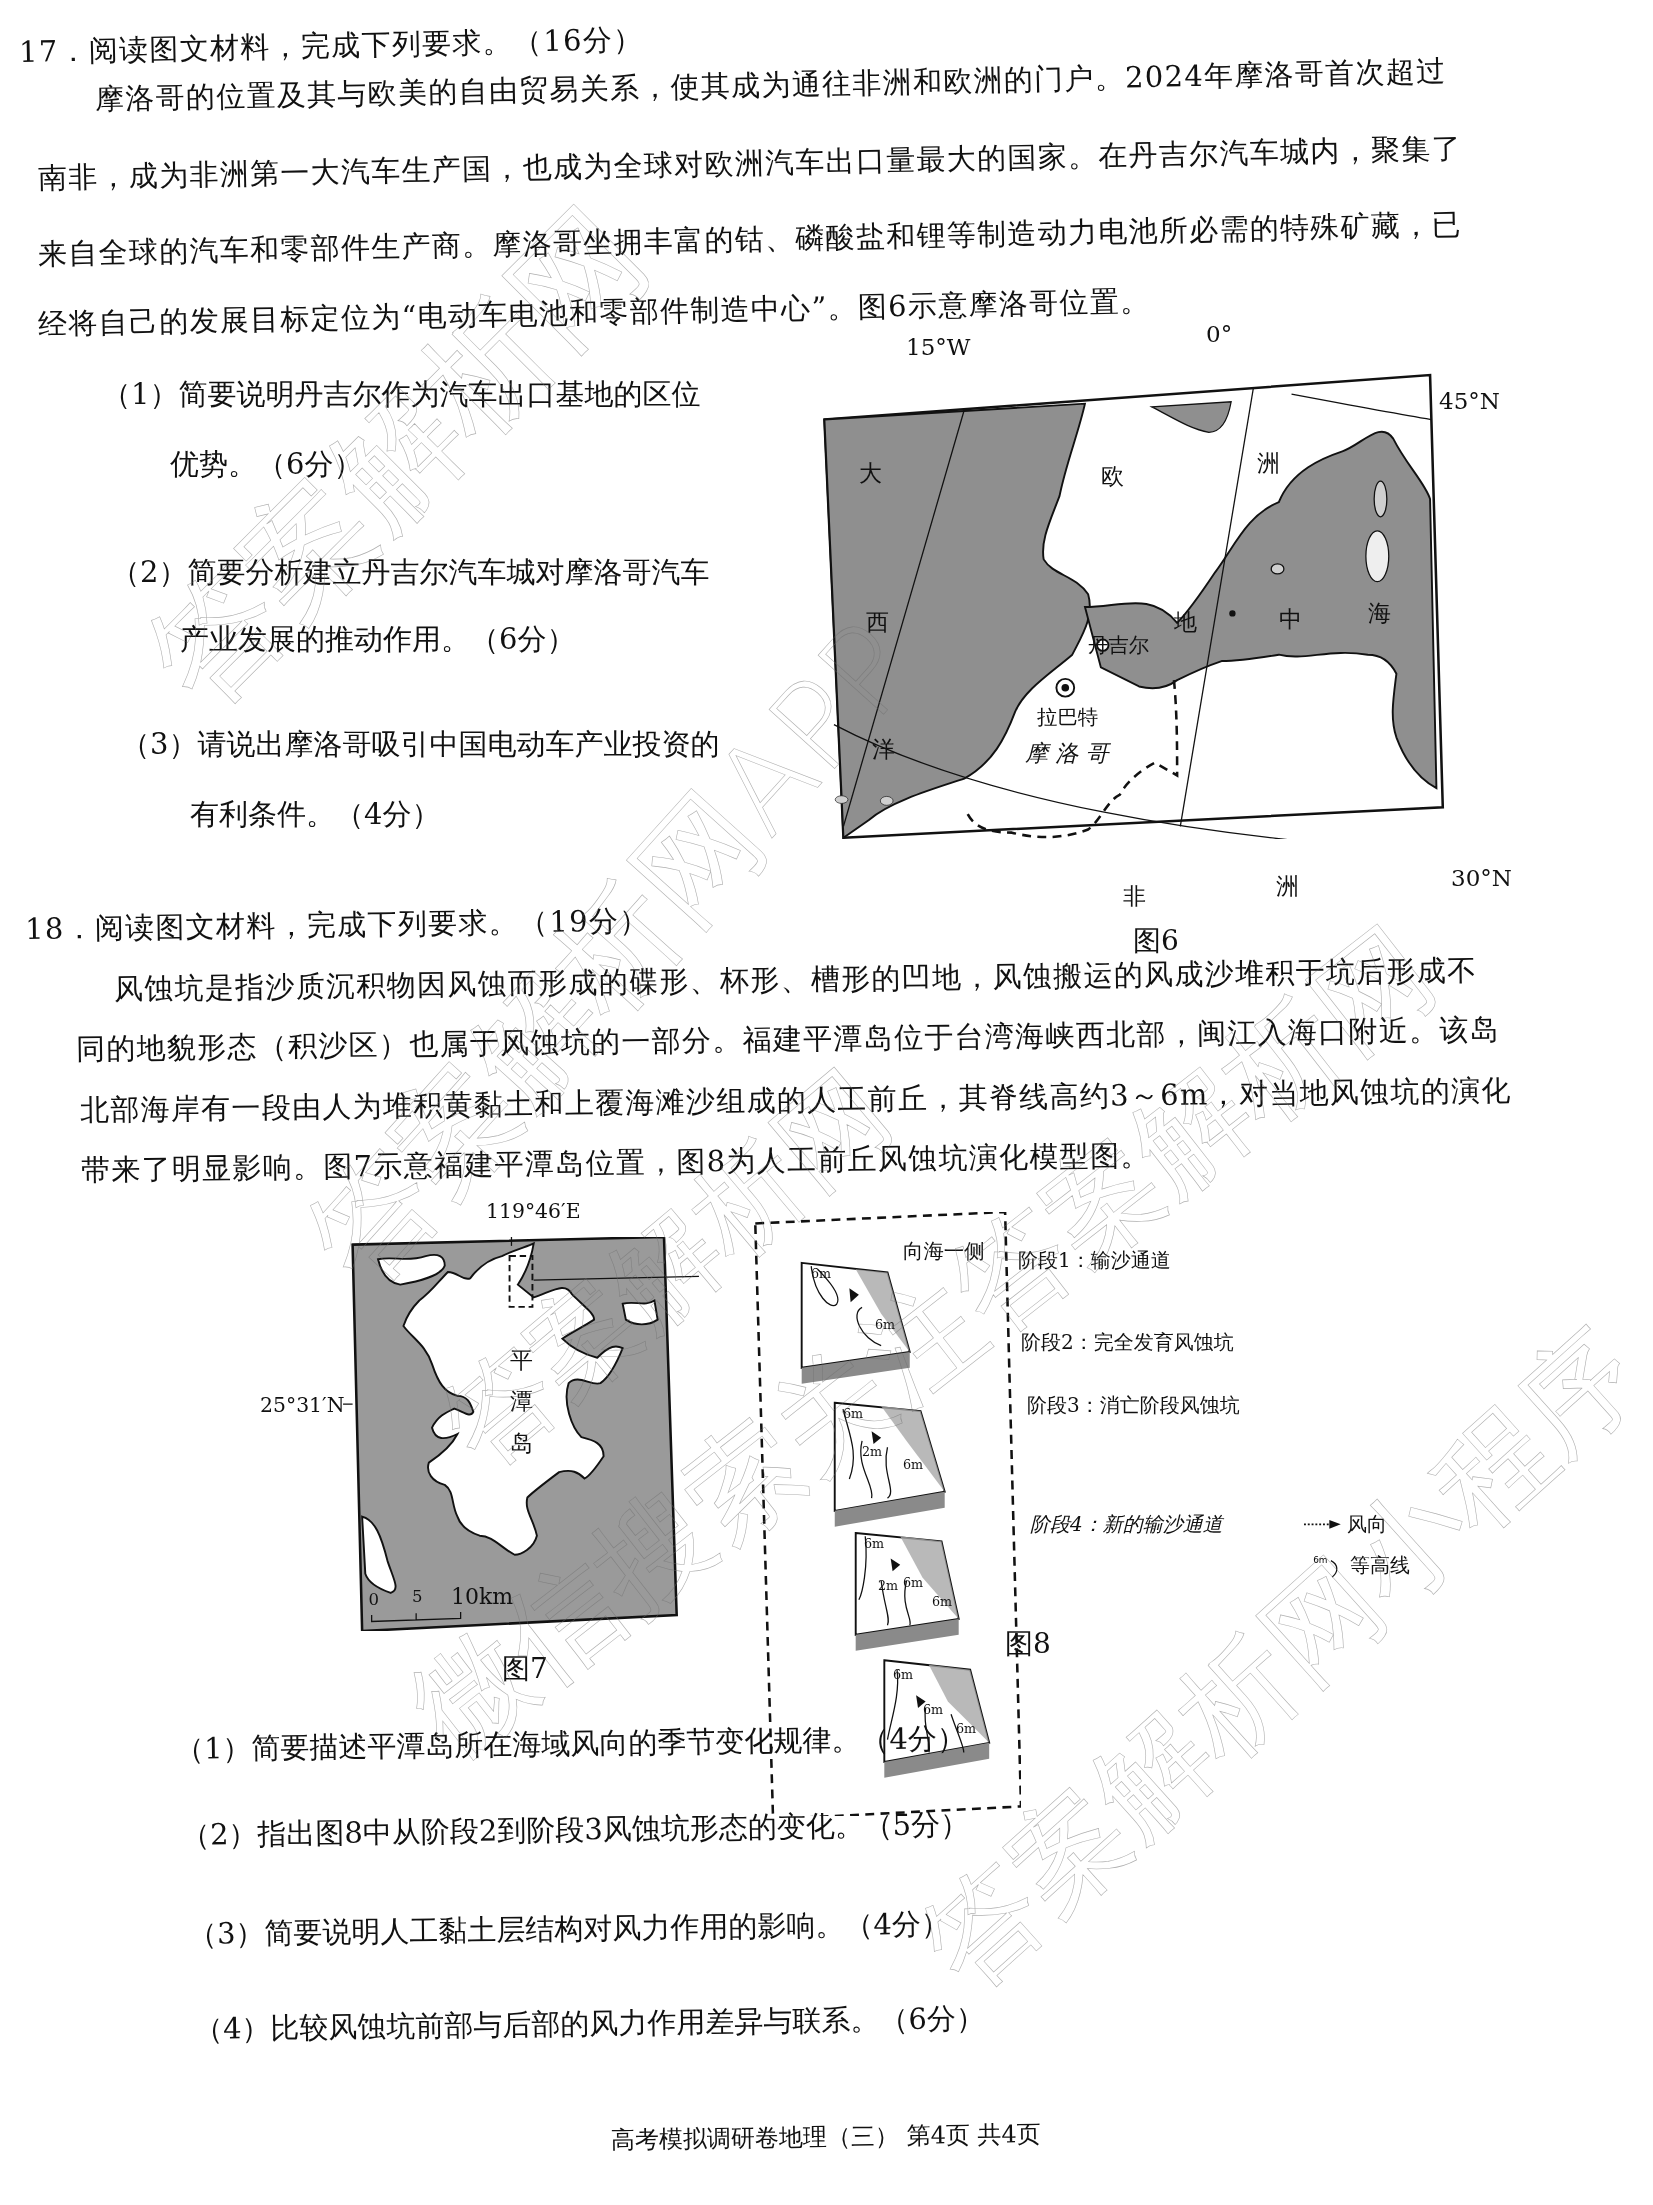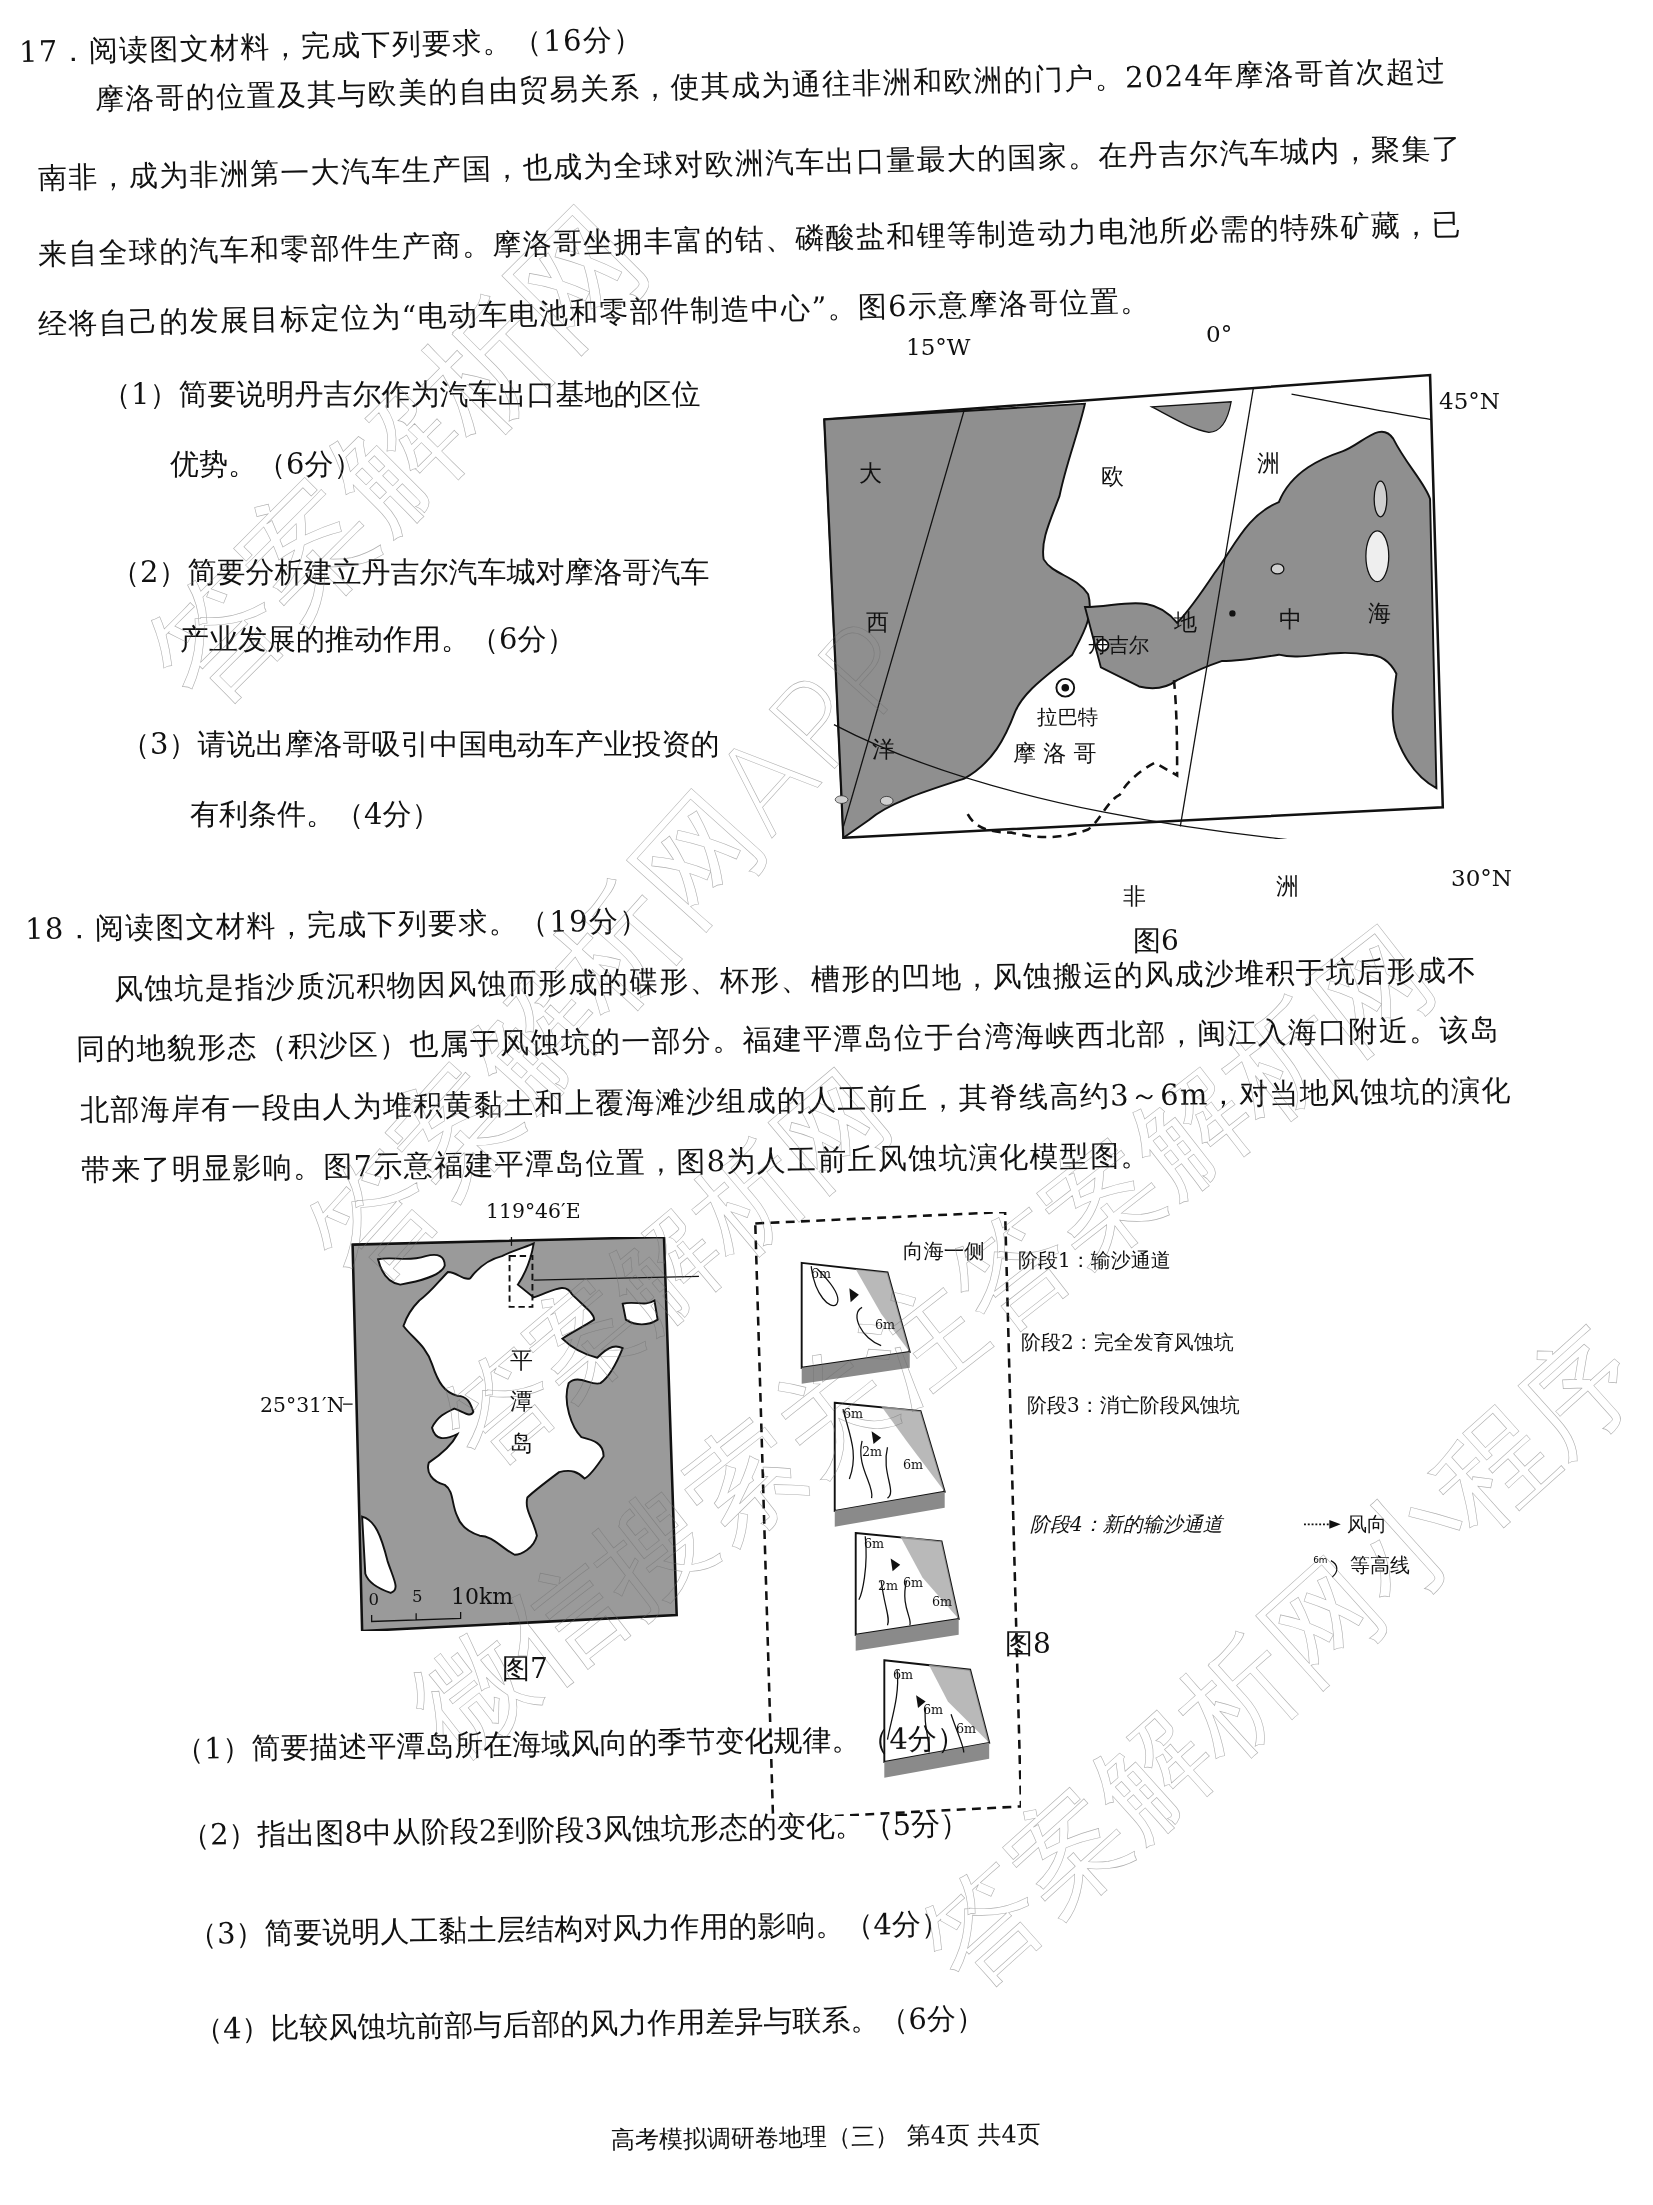--- a/index.html
+++ b/index.html
@@ -92,21 +92,21 @@
   <span class="abs map-label" style="left:51px; top:378px;">洋</span>
   <span class="abs map-label" style="left:280px; top:105px;">欧</span>
   <span class="abs map-label" style="left:436px; top:92px;">洲</span>
   <span class="abs map-label" style="left:353px; top:251px;">地</span>
   <span class="abs map-label" style="left:458px; top:248px;">中</span>
   <span class="abs map-label" style="left:547px; top:242px;">海</span>
   <span class="abs map-label" style="left:302px; top:525px;">非</span>
   <span class="abs map-label" style="left:455px; top:515px;">洲</span>
   <span class="abs small-label" style="left:267px; top:275px;">丹吉尔</span>
   <span class="abs small-label" style="left:216px; top:347px;">拉巴特</span>
-  <span class="abs map-label" style="left:192px; top:382px;">摩 洛 哥</span>
+  <span class="abs map-label" style="left:204px; top:382px;font-style:italic;">摩 洛 哥</span>
   <span class="abs caption" style="left:312px; top:566px;">图6</span>
 </div>
 
 <div class="abs line skew2" style="left:25.4px; top:910px;">18．阅读图文材料，完成下列要求。（19分）</div>
 <div class="abs line skew2" style="left:114px; top:970px;">风蚀坑是指沙质沉积物因风蚀而形成的碟形、杯形、槽形的凹地，风蚀搬运的风成沙堆积于坑后形成不</div>
 <div class="abs line skew2" style="left:76px; top:1030px;">同的地貌形态（积沙区）也属于风蚀坑的一部分。福建平潭岛位于台湾海峡西北部，闽江入海口附近。该岛</div>
 <div class="abs line skew2" style="left:80px; top:1091px;">北部海岸有一段由人为堆积黄黏土和上覆海滩沙组成的人工前丘，其脊线高约3～6m，对当地风蚀坑的演化</div>
 <div class="abs line skew2" style="left:81px; top:1151px;">带来了明显影响。图7示意福建平潭岛位置，图8为人工前丘风蚀坑演化模型图。</div>
 
 <div class="abs" id="fig7">

